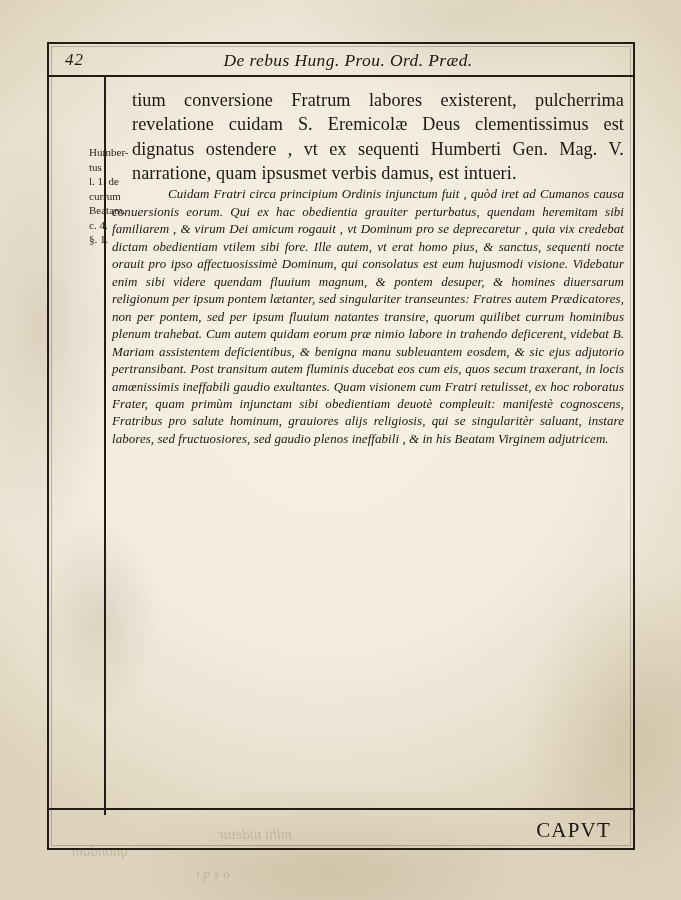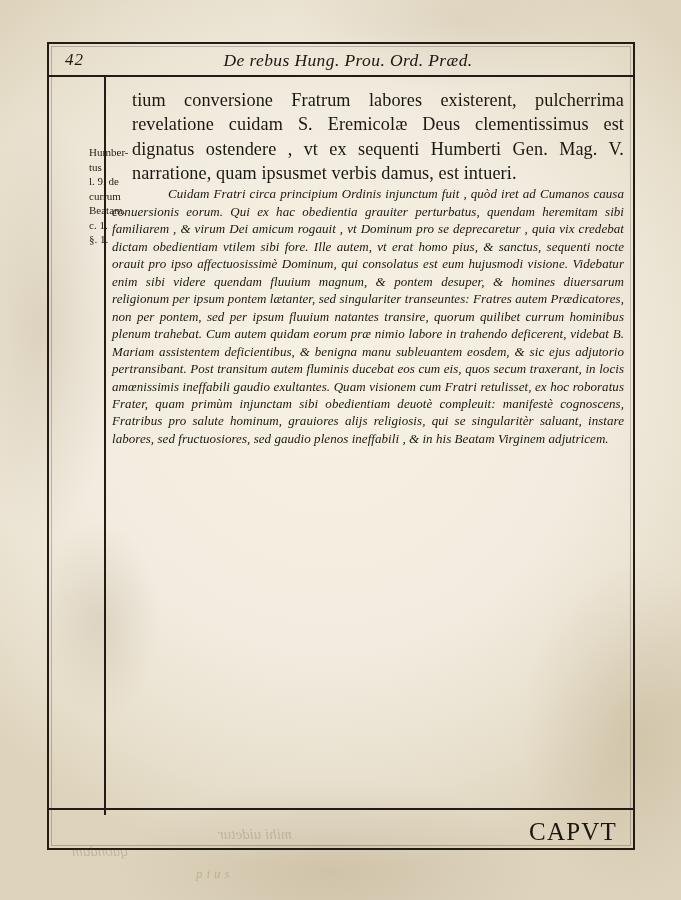--- a/index.html
+++ b/index.html
@@ -142,23 +142,23 @@
   
   .foot-rule {
     position: absolute;
     left: 49px;
     top: 808px;
     width: 584px;
     border-top: 2px solid #231c14;
   }
   .catchword {
     position: absolute;
-    right: 64px;
+    right: 70px;
     top: 818px;
-    font-size: 25px;
+    font-size: 21px;
     letter-spacing: 1.2px;
     color: #1c1610;
   }
 
   
   .ghost {
     position: absolute;
     color: rgba(90,76,50,0.22);
     font-style: italic;
     pointer-events: none;
@@ -185,32 +185,32 @@
   <div class="head">
     <div class="folio">42</div>
     <div class="head-title">De rebus Hung. Prou. Ord. Præd.</div>
   </div>
 
   <div class="col-rule"></div>
 
   <div class="margin-note">
     <div>Humber-</div>
     <div>tus</div>
-    <div>l. 9. de</div>
+    <div>l. 1. de</div>
     <div>currum</div>
     <div>Beatam.</div>
-    <div>c. 1.</div>
+    <div>c. 4.</div>
     <div>§. 1.</div>
   </div>
 
   <div class="body-text">
     <div class="p-roman">tium conversione Fratrum labores existerent, pulcherrima revelatione cuidam S. Eremicolæ Deus clementissimus est dignatus ostendere , vt ex sequenti Humberti Gen. Mag. V. narratione, quam ipsusmet verbis damus, est intueri.</div>
     <div class="p-italic"><span class="lead-indent"></span><span>Cuidam Fratri circa principium Ordinis injunctum fuit , quòd iret ad Cumanos causa conuersionis eorum. Qui ex hac obedientia grauiter perturbatus, quendam heremitam sibi familiarem , &amp; virum Dei amicum rogauit , vt Dominum pro se deprecaretur , quia vix credebat dictam obedientiam vtilem sibi fore. Ille autem, vt erat homo pius, &amp; sanctus, sequenti nocte orauit pro ipso affectuosissimè Dominum, qui consolatus est eum hujusmodi visione. Videbatur enim sibi videre quendam fluuium magnum, &amp; pontem desuper, &amp; homines diuersarum religionum per ipsum pontem lætanter, sed singulariter transeuntes: Fratres autem Prædicatores, non per pontem, sed per ipsum fluuium natantes transire, quorum quilibet currum hominibus plenum trahebat. Cum autem quidam eorum præ nimio labore in trahendo deficerent, videbat B. Mariam assistentem deficientibus, &amp; benigna manu subleuantem eosdem, &amp; sic ejus adjutorio pertransibant. Post transitum autem fluminis ducebat eos cum eis, quos secum traxerant, in locis amœnissimis ineffabili gaudio exultantes. Quam visionem cum Fratri retulisset, ex hoc roboratus Frater, quam primùm injunctam sibi obedientiam deuotè compleuit: manifestè cognoscens, Fratribus pro salute hominum, grauiores alijs religiosis, qui se singularitèr saluant, instare labores, sed fructuosiores, sed gaudio plenos ineffabili , &amp; in his Beatam Virginem adjutricem.</span></div>
   </div>
 
   <div class="foot-rule"></div>
   <div class="catchword">CAPVT</div>
 
   <div class="ghost g1">mihi uidetur</div>
   <div class="ghost g2">quondam</div>
-  <div class="ghost g3">pius</div>
+  <div class="ghost g3">ipso</div>
 
 </div>
 
 </body></html>

